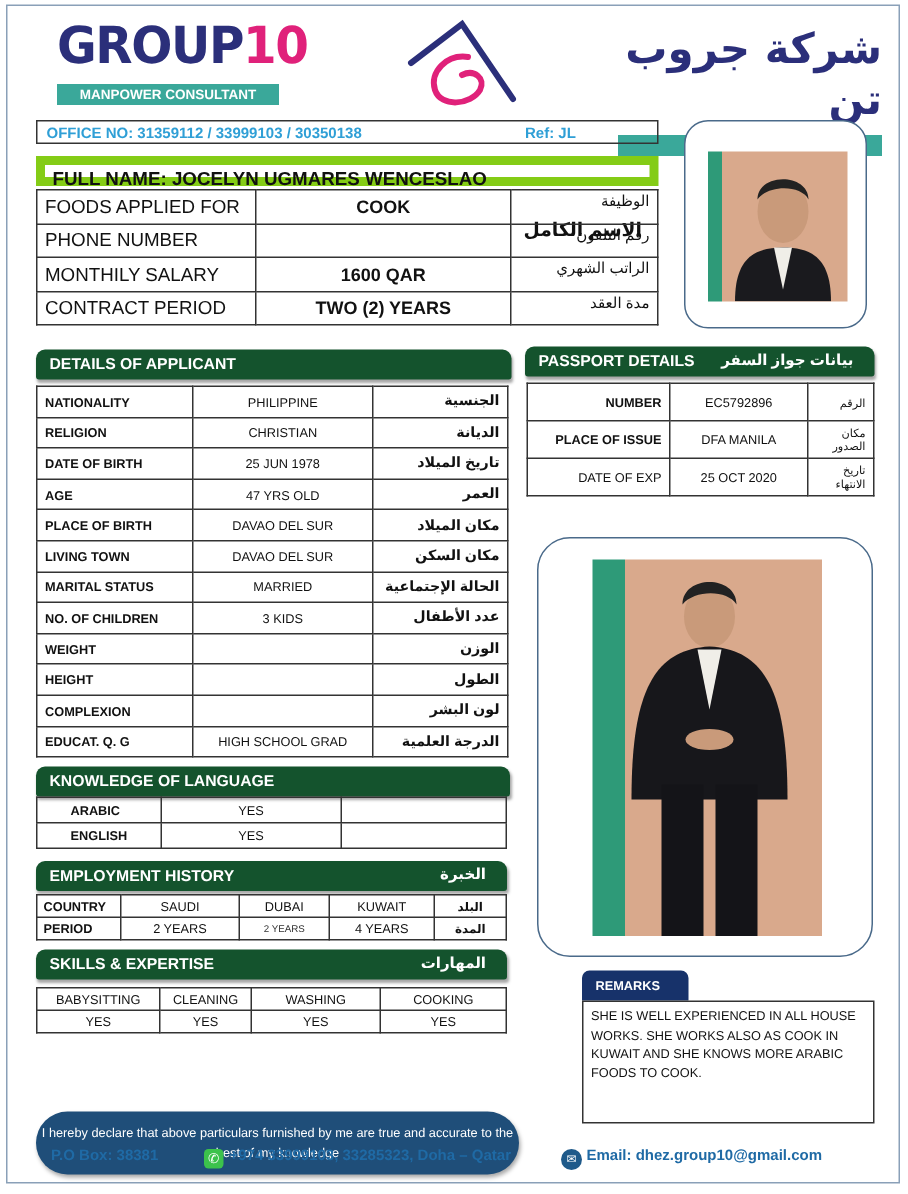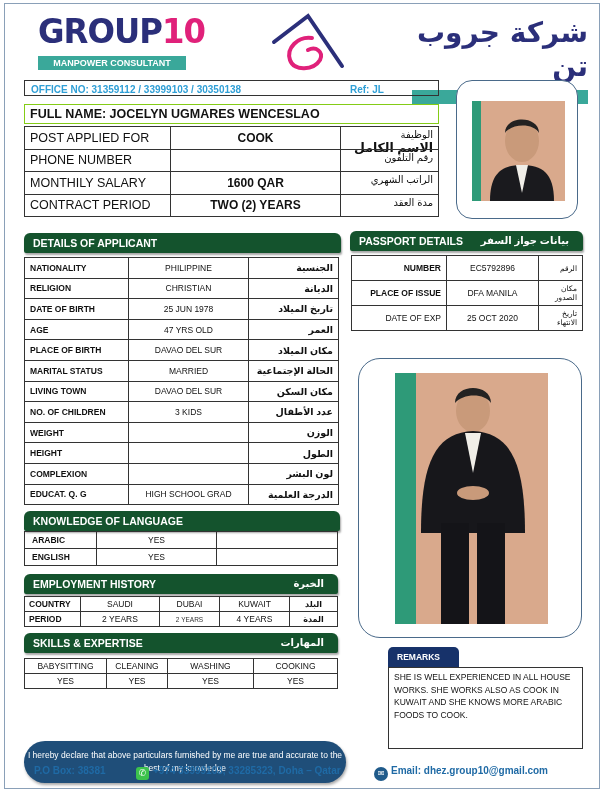--- a/index.html
+++ b/index.html
@@ -14,21 +14,21 @@
   .tag-bar { background: #3aa89a; color: #fff; font-size: 9px; font-weight: bold; text-align: center; height: 14px; line-height: 14px; margin-top: 6px; width: 148px; }
   .logo-mid { left: 268px; top: 12px; width: 80px; height: 60px; }
   .logo-right { left: 412px; top: 16px; width: 176px; text-align: right; }
   .ar-word { font-family: "DejaVu Sans", sans-serif; font-weight: bold; font-size: 28px; color: #2b2f7a; direction: rtl; line-height: 34px; }
   .tag-bar-r { background: #3aa89a; color: #fff; font-size: 9px; text-align: center; height: 14px; line-height: 14px; margin-top: 6px; direction: rtl; }
 
   
   .office { left: 24px; top: 80px; width: 415px; height: 16px; border: 1px solid #333; font-size: 10px; font-weight: bold; color: #2f9fd6; line-height: 18px; padding-left: 6px; }
   .office .ref { position: absolute; left: 325px; }
 
-  .fullname { left: 24px; top: 104px; width: 415px; height: 20px; border: 1px solid #84cc16; font-size: 12.5px; font-weight: bold; line-height: 18px; padding-left: 5px; }
+  .fullname { left: 24px; top: 104px; width: 415px; height: 20px; border: 6px solid #84cc16; font-size: 12.5px; font-weight: bold; line-height: 18px; padding-left: 5px; }
   .fullname .ar { position: absolute; right: 5px; top: 0; font-weight: bold; direction: rtl; margin-top: 34px; }
 
   table.grid { border-collapse: collapse; position: absolute; }
   table.grid td { border: 1px solid #333; }
   .main-tbl { left: 24px; top: 126px; width: 415px; }
   .main-tbl td { height: 22.5px; font-size: 12.5px; padding: 0 5px; }
   .main-tbl td.c1 { width: 146px; }
   .main-tbl td.c2 { width: 170px; text-align: center; font-weight: bold; font-size: 12px; margin-left: 20px; }
   .main-tbl td.c3 { text-align: right; direction: rtl; font-size: 10px; vertical-align: top; padding-top: 2px; }
 
@@ -49,21 +49,21 @@
   .pass-tbl { left: 351px; top: 255px; width: 232px; }
   .pass-tbl td { height: 25px; font-size: 8.5px; padding: 0 5px; text-align: right; }
   .pass-tbl td.c1 { width: 95px; font-weight: bold; }
   .pass-tbl td.c2 { width: 92px; text-align: center; }
   .pass-tbl td.c3 { text-align: right; direction: rtl; font-size: 7.5px; line-height: 9px; }
 
   .photo2 { left: 358px; top: 358px; width: 224px; height: 280px; border: 1.5px solid #4a6a8a; border-radius: 22px; background: #fff; }
   .photo2 .img { position: absolute; left: 36px; top: 14px; width: 153px; height: 251px; background: linear-gradient(90deg, #2e9a78 0 14%, #d9a98c 14% 100%); overflow: hidden; }
 
   .lang-tbl { left: 24px; top: 531px; width: 314px; }
-  .lang-tbl td { height: 17px; font-size: 8.5px; padding: 0 7px; }
+  .lang-tbl td { height: 17px; font-size: 8.5px; padding: 0 22px; }
   .lang-tbl td.c1 { width: 72px; font-weight: bold; }
   .lang-tbl td.c2 { width: 120px; text-align: center; }
 
   .emp-tbl { left: 24px; top: 596px; width: 314px; }
   .emp-tbl td { height: 15px; font-size: 8.5px; text-align: center; }
   .emp-tbl td.c1 { width: 56px; font-weight: bold; text-align: left; padding-left: 4px; }
   .emp-tbl td.small { font-size: 6.5px; color: #333; }
   .emp-tbl td.ar { direction: rtl; font-weight: bold; font-size: 8px; }
 
   .skl-tbl { left: 24px; top: 658px; width: 314px; }
@@ -104,21 +104,21 @@
 </div>
 
 <div class="abs fullname">
   <span>FULL NAME: JOCELYN UGMARES WENCESLAO</span>
   <span class="ar">الاسم الكامل</span>
 </div>
 
 <table class="grid main-tbl">
   <tbody>
       <tr>
-        <td class="c1">POST APPLIED FOR</td>
+        <td class="c1">FOODS APPLIED FOR</td>
         <td class="c2">COOK</td>
         <td class="c3">الوظيفة</td>
       </tr>
   <tr>
         <td class="c1">PHONE NUMBER</td>
         <td class="c2"></td>
         <td class="c3">رقم التلفون</td>
       </tr>
   <tr>
         <td class="c1">MONTHILY SALARY</td>
@@ -168,28 +168,28 @@
         <td class="c1">AGE</td>
         <td class="c2">47 YRS OLD</td>
         <td class="c3">العمر</td>
       </tr>
   <tr>
         <td class="c1">PLACE OF BIRTH</td>
         <td class="c2">DAVAO DEL SUR</td>
         <td class="c3">مكان الميلاد</td>
       </tr>
   <tr>
+        <td class="c1">LIVING TOWN</td>
+        <td class="c2">DAVAO DEL SUR</td>
+        <td class="c3">مكان السكن</td>
+      </tr>
+  <tr>
         <td class="c1">MARITAL STATUS</td>
         <td class="c2">MARRIED</td>
         <td class="c3">الحالة الإجتماعية</td>
-      </tr>
-  <tr>
-        <td class="c1">LIVING TOWN</td>
-        <td class="c2">DAVAO DEL SUR</td>
-        <td class="c3">مكان السكن</td>
       </tr>
   <tr>
         <td class="c1">NO. OF CHILDREN</td>
         <td class="c2">3 KIDS</td>
         <td class="c3">عدد الأطفال</td>
       </tr>
   <tr>
         <td class="c1">WEIGHT</td>
         <td class="c2"></td>
         <td class="c3">الوزن</td>

